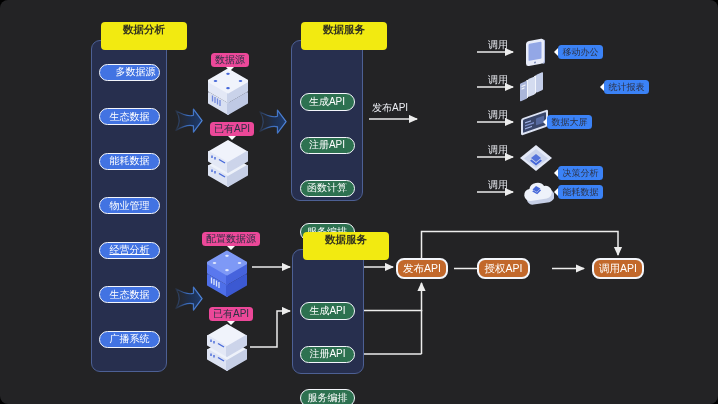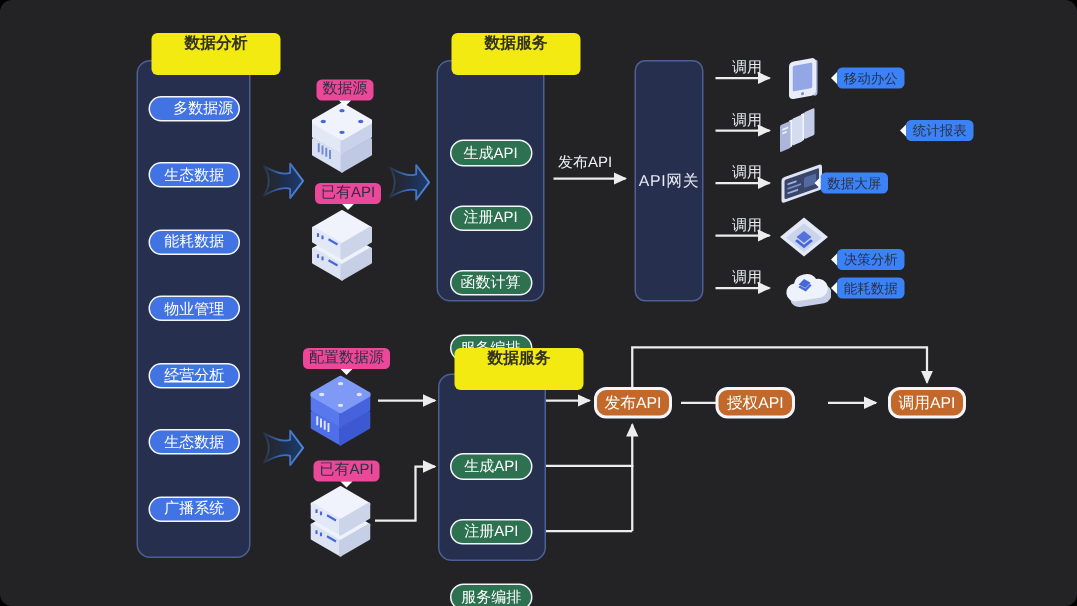--- a/index.html
+++ b/index.html
@@ -140,21 +140,20 @@
   </svg>
 
   <div class="panel" style="left:291px;top:40px;width:72px;height:161px;z-index:2;"></div>
   <div class="tab" style="left:301px;top:22px;">数据服务</div>
   <div class="btn btn-green" style="left:299.5px;top:49px;">生成API</div>
   <div class="btn btn-green" style="left:299.5px;top:92.5px;">注册API</div>
   <div class="btn btn-green" style="left:299.5px;top:135.5px;">函数计算</div>
   <div class="btn btn-green" style="left:299.5px;top:179px;">服务编排</div>
 
   <div class="pubtext" style="left:372px;top:101px;">发布API</div>
-  <div class="gateway" style="left:423px;top:40px;width:46px;height:161px;z-index:2;">API网关</div>
 
   <div class="calltext" style="left:488px;top:38px;">调用</div>
   <div class="calltext" style="left:488px;top:73px;">调用</div>
   <div class="calltext" style="left:488px;top:108px;">调用</div>
   <div class="calltext" style="left:488px;top:143px;">调用</div>
   <div class="calltext" style="left:488px;top:178px;">调用</div>
 
   <svg class="abs" style="left:523px;top:37px;z-index:2;" width="26" height="32" viewBox="0 0 26 32">
     <g transform="matrix(1,-0.18,0,1,0,4)">
       <rect x="19" y="2.5" width="3" height="24" rx="1.5" fill="#aab6da"></rect>

